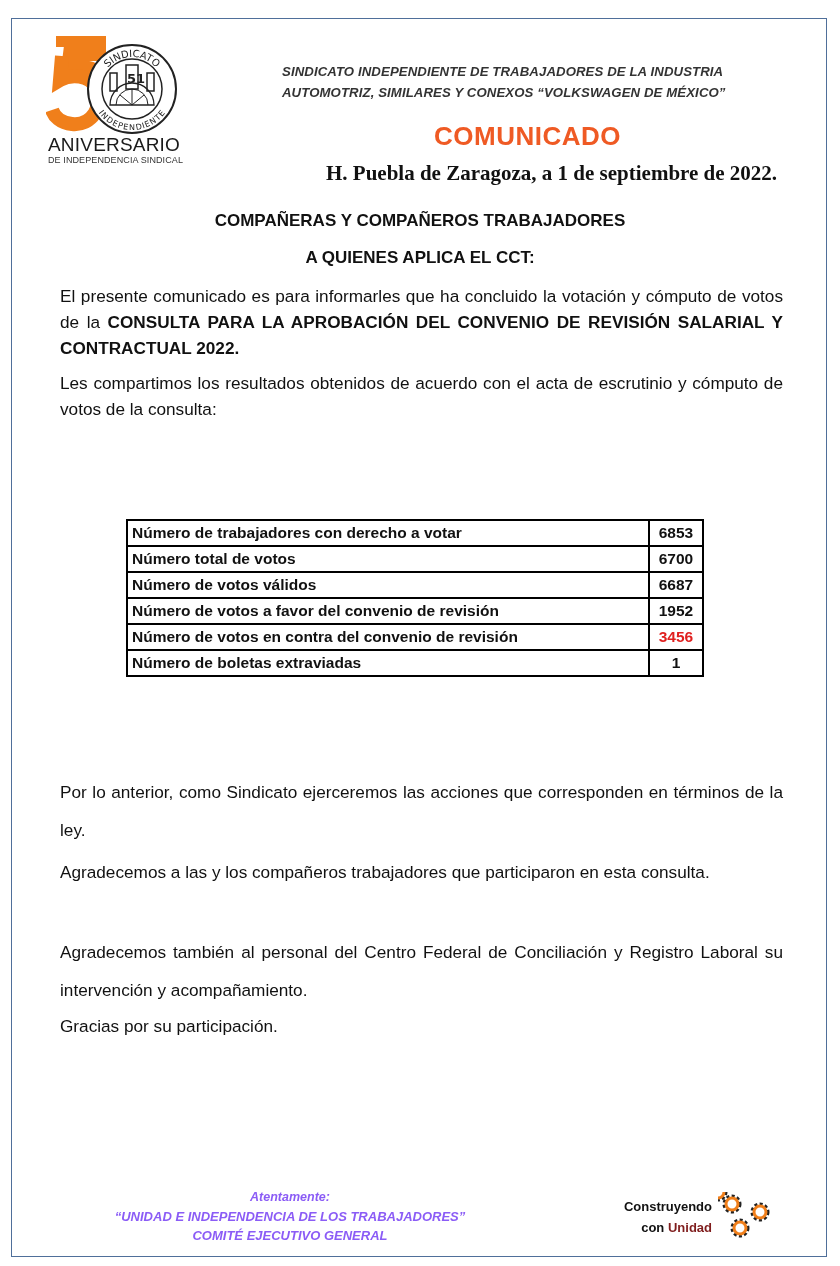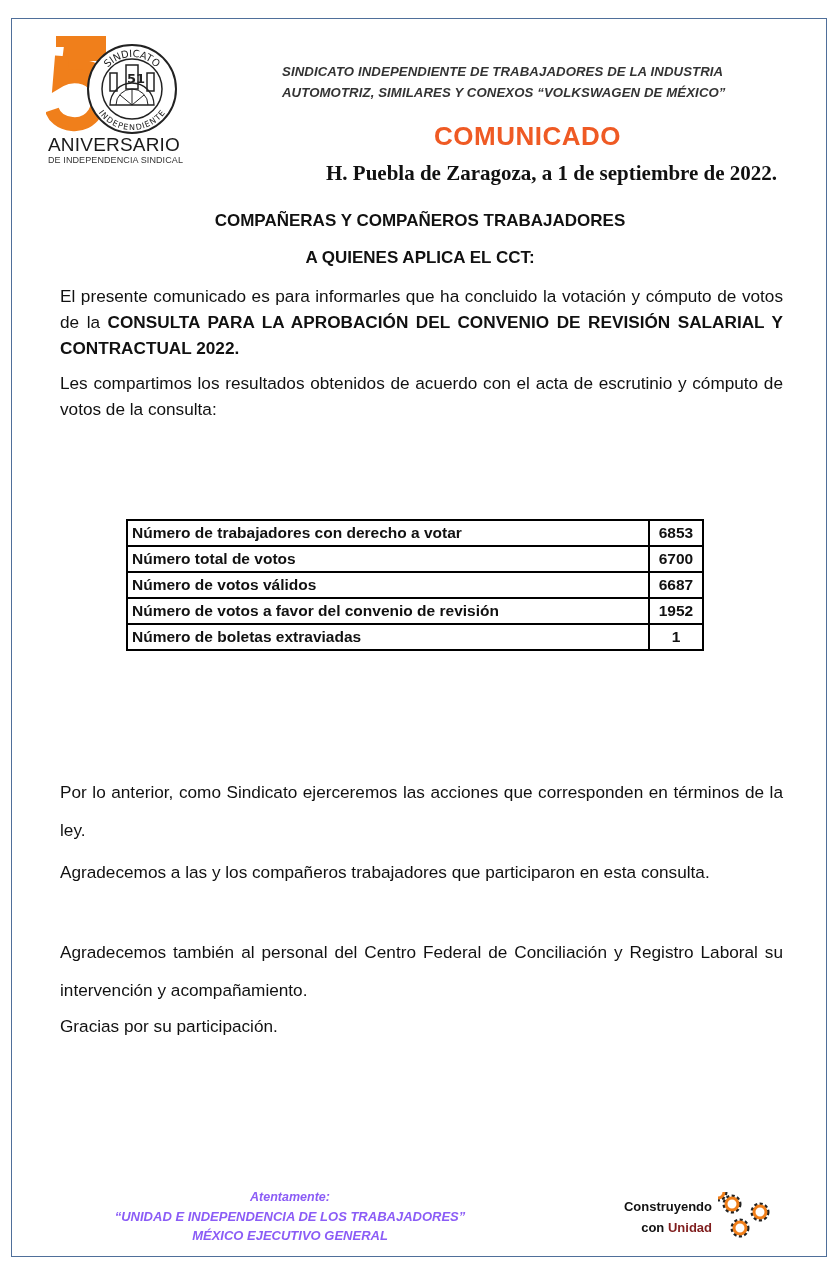--- a/index.html
+++ b/index.html
@@ -89,35 +89,39 @@
       </tr>
       <tr>
         <td class="lbl">Número de votos válidos</td>
         <td class="val">6687</td>
       </tr>
       <tr>
         <td class="lbl">Número de votos a favor del convenio de revisión</td>
         <td class="val">1952</td>
       </tr>
       <tr>
+        <td class="lbl">Número de votos en contra del convenio de revisión</td>
+        <td class="val red" style="color: rgb(224, 32, 31);">3456</td>
+      </tr>
+      <tr>
         <td class="lbl">Número de boletas extraviadas</td>
         <td class="val">1</td>
       </tr>
     </tbody>
 </table>
 
 <div class="para" style="top:773px;line-height:38px">Por lo anterior, como Sindicato ejerceremos las acciones que corresponden en términos de la ley.</div>
 <div class="para" style="top:853px;line-height:38px">Agradecemos a las y los compañeros trabajadores que participaron en esta consulta.</div>
 <div class="para" style="top:933px;line-height:38px">Agradecemos también al personal del Centro Federal de Conciliación y Registro Laboral su intervención y acompañamiento.</div>
 <div class="para" style="top:1012px;line-height:28px">Gracias por su participación.</div>
 
 <div class="footer">
   <div class="att">Atentamente:</div>
   <div>“UNIDAD E INDEPENDENCIA DE LOS TRABAJADORES”</div>
-  <div>MÉXICO EJECUTIVO GENERAL</div>
+  <div>COMITÉ EJECUTIVO GENERAL</div>
 </div>
 
 <div class="brand">
   <div>Construyendo</div>
   <div><span>con </span><span class="u">Unidad</span></div>
 </div>
 
 <svg class="gears" width="60" height="50" viewBox="0 0 60 50">
   <g id="gear">
     <circle cx="0" cy="0" r="8" fill="none" stroke="#222" stroke-width="3" stroke-dasharray="3 2.3"></circle>

